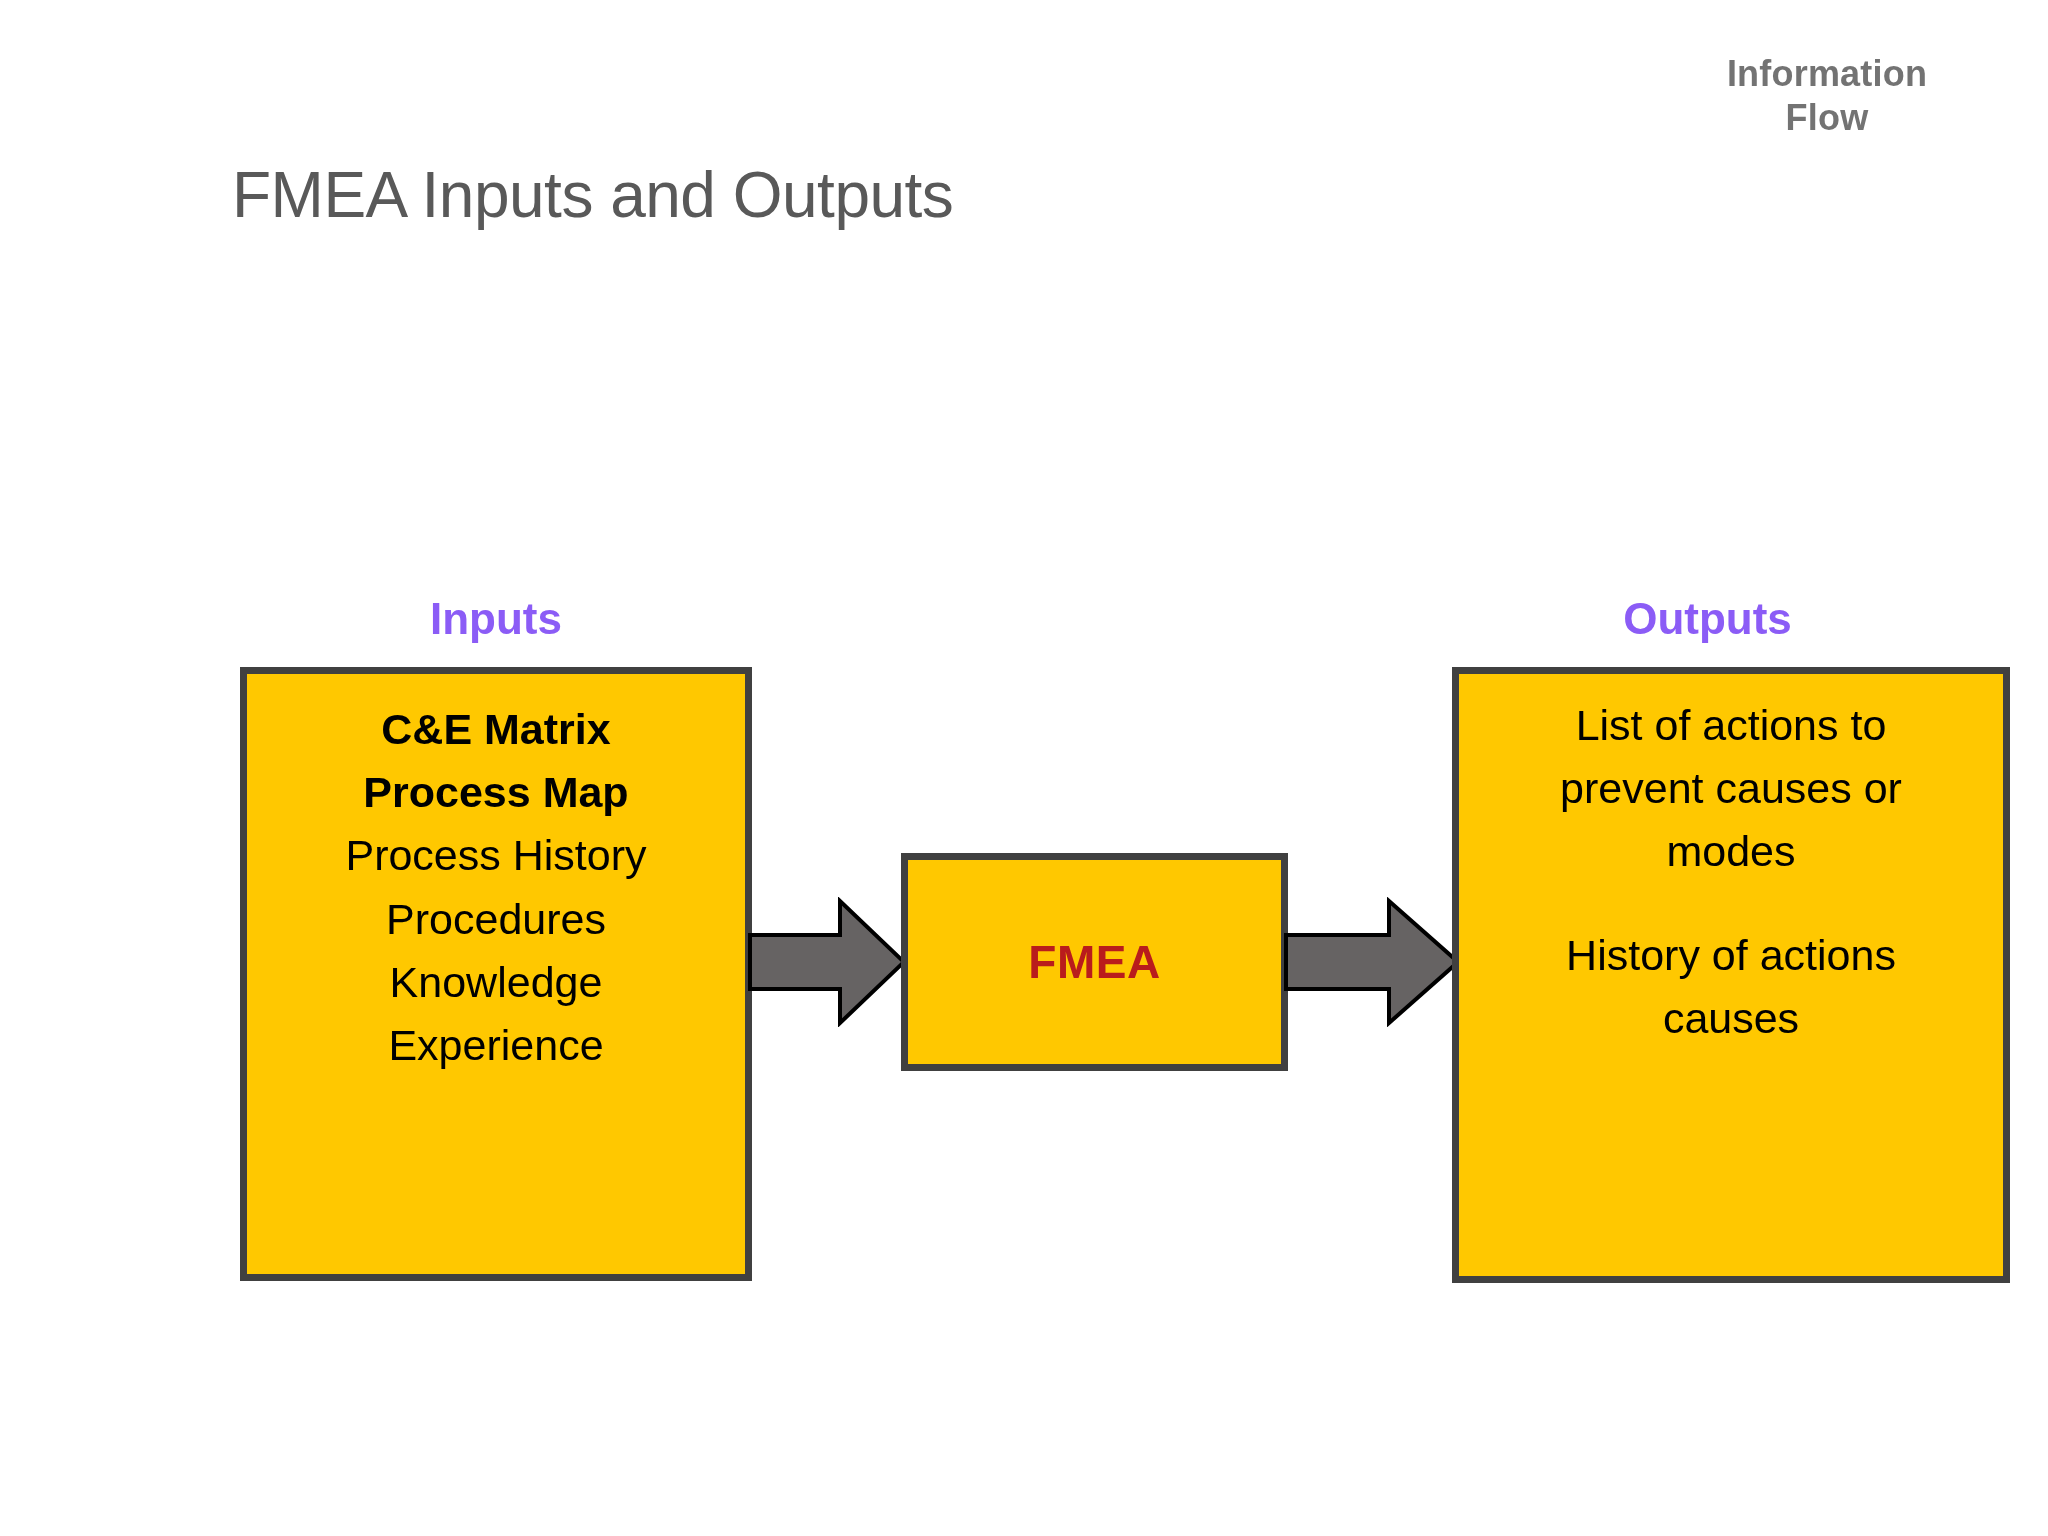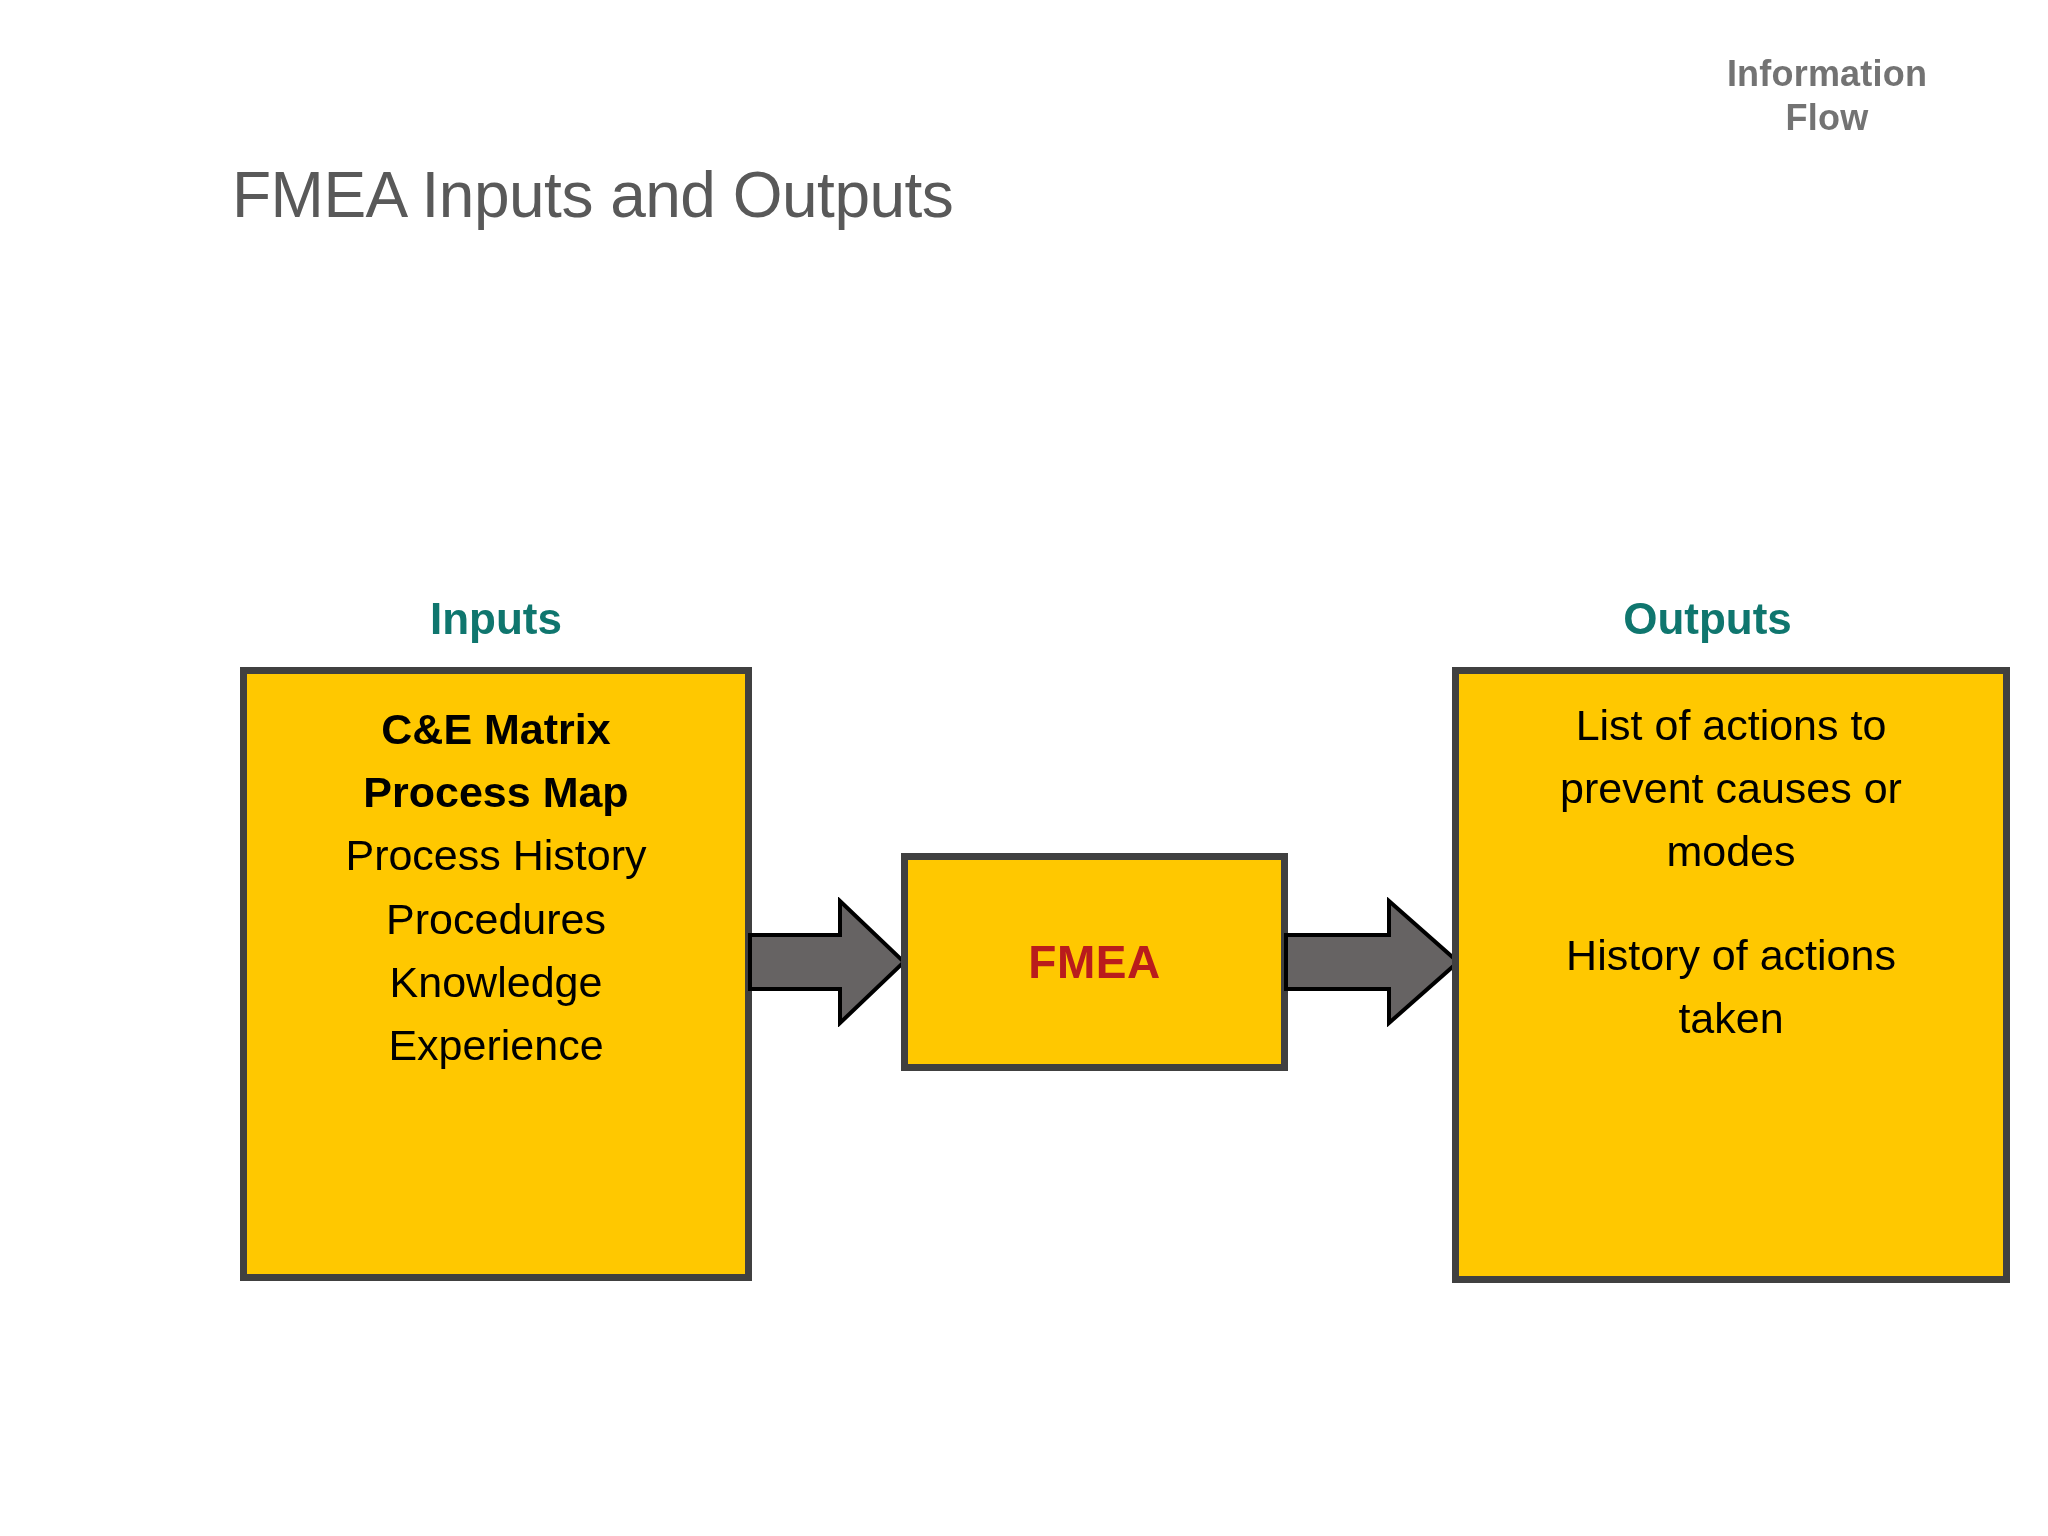--- a/index.html
+++ b/index.html
@@ -45,21 +45,21 @@
     line-height: 1.12;
     white-space: nowrap;
     letter-spacing: -0.5px;
   }
 
   
   .group-header {
     position: absolute;
     font-size: 44px;
     font-weight: bold;
-    color: #0f766e;
+    color: #8b5cf6;
     text-align: center;
     line-height: 1.1;
   }
   #inputs-header { left: 240px; top: 595px; width: 512px; }
   #outputs-header { left: 1452px; top: 595px; width: 511px; }
 
   
   .ybox {
     position: absolute;
     background: #FFC800;
@@ -141,17 +141,17 @@
 
   <div class="group-header" id="outputs-header">Outputs</div>
 
   <div class="ybox" id="outputs-box">
     <div class="box-lines" id="outputs-lines">
       <span class="ln">List of actions to</span>
       <span class="ln">prevent causes or</span>
       <span class="ln">modes</span>
       <span class="ln spacer"></span>
       <span class="ln">History of actions</span>
-      <span class="ln">taken</span>
+      <span class="ln">causes</span>
     </div>
   </div>
 
 </div>
 
 </body></html>

